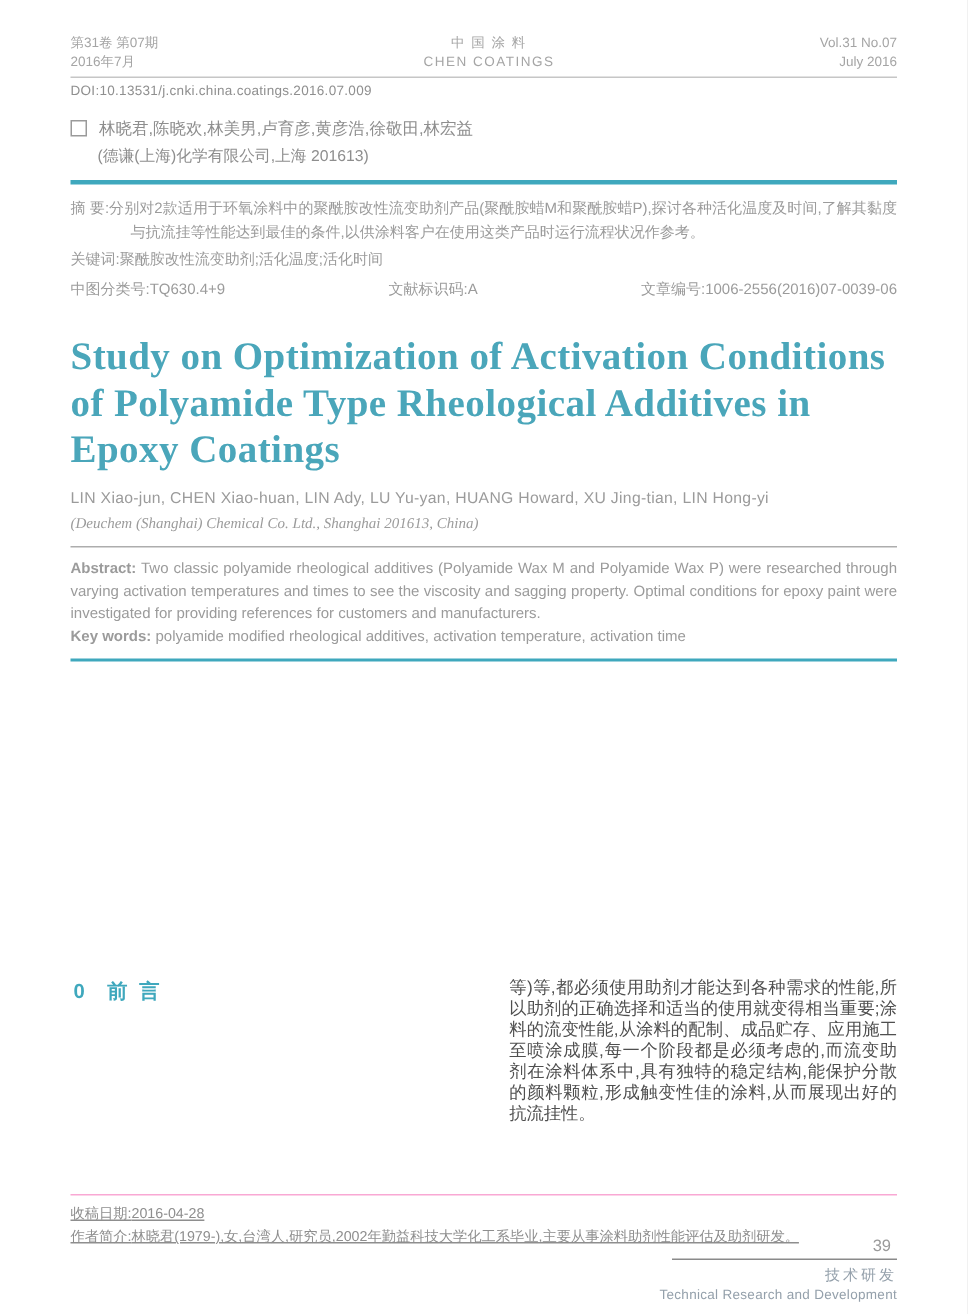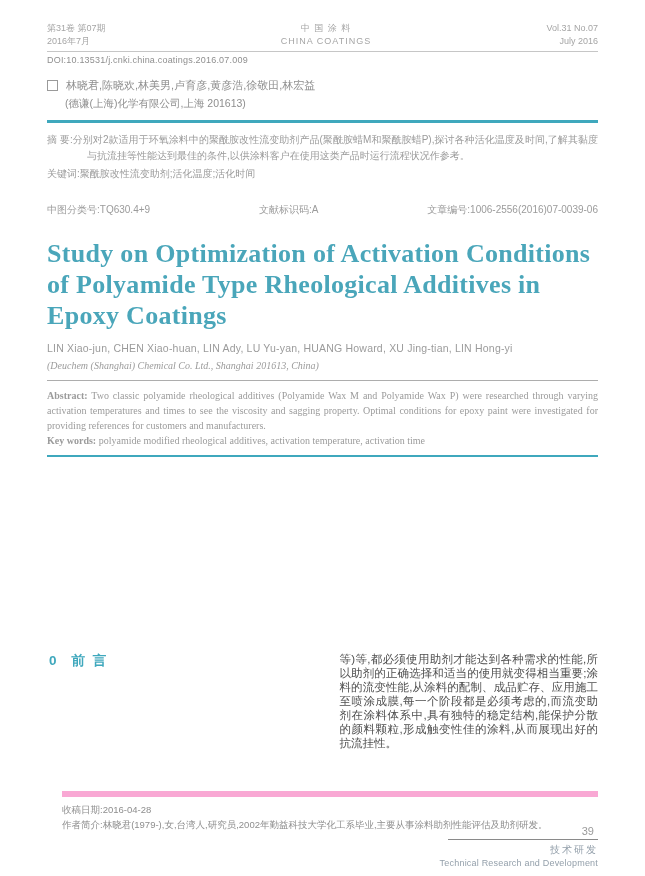--- a/index.html
+++ b/index.html
@@ -18,58 +18,58 @@
   .title-cn { margin-top:44px; color:#3fa8bd; font-size:31px; font-weight:bold; letter-spacing:3px; line-height:44px; }
   
   .authors-row { margin-top:13px; color:#8e8e8e; font-size:11px; display:flex; align-items:center; }
   .author-marker { width:9px; height:9px; border:1px solid #9a9a9a; display:inline-block; margin-right:8px; flex:none; }
   .affiliation-cn { margin-top:4px; margin-left:18px; color:#8e8e8e; font-size:10.5px; }
   .rule-accent-thick { height:3px; background:#3fa8bd; margin-top:9px; }
   
   .abstract-cn { margin-top:9px; color:#9b9b9b; font-size:10px; line-height:16px; text-align:justify; }
   .hang { text-indent:-40px; padding-left:40px; }
   .keywords-cn { margin-top:2px; }
-  .clc-row { display:flex; justify-content:space-between; margin-top:20px; }
+  .clc-row { display:flex; justify-content:space-between; margin-top:4px; }
   
   .title-en { margin-top:20px; font-family:"Liberation Serif", serif; font-weight:bold; color:#4aa6ba; font-size:26px; line-height:31px; letter-spacing:0.3px; }
   .authors-en { margin-top:11px; color:#9b9b9b; font-size:10.5px; letter-spacing:0.2px; }
   .affiliation-en { margin-top:6px; color:#9b9b9b; font-size:10px; font-style:italic; font-family:"Liberation Serif", serif; }
   .rule-thin { border-top:1px solid #adadad; margin-top:9px; }
-  .abstract-en { margin-top:7px; color:#9b9b9b; font-size:10px; line-height:15px; text-align:justify; font-family:Liberation Serif, serif; }
+  .abstract-en { margin-top:7px; color:#9b9b9b; font-size:10px; line-height:15px; text-align:justify; font-family:Liberation Sans, sans-serif; }
   .abstract-en .lbl { font-weight:bold; }
   .rule-accent-thin { height:2px; background:#3fa8bd; margin-top:7px; }
   
   .body-section { position:absolute; top:652px; left:47px; right:47px; }
   .body-cols { display:flex; gap:34px; }
   .col { width:264px; font-size:11.5px; line-height:14px; color:#4f4f4f; text-align:justify; }
   .section-heading { color:#3fa8bd; font-size:13.5px; font-weight:bold; margin:2px 0 14px 2px; letter-spacing:2px; }
   .section-heading .num { margin-right:13px; }
   .indent { text-indent:2em; }
   
-  .footnote { position:absolute; left:62px; right:47px; bottom:44px; border-top:6px solid #f9a8d4; padding-top:5px; font-size:9.5px; line-height:15px; color:#8e8e8e; }
+  .footnote { position:absolute; left:47px; right:47px; bottom:44px; border-top:1px solid #f9a8d4; padding-top:5px; font-size:9.5px; line-height:15px; color:#8e8e8e;text-decoration:underline; }
   
   .footer { position:absolute; right:47px; bottom:8px; text-align:right; color:#94a0ab; }
   .page-num { font-size:11px; color:#9a9a9a; padding-right:4px; }
   .footer-rule { width:150px; border-top:1px solid #8a8a8a; margin:2px 0 3px auto; }
   .footer-cn { font-size:10px; letter-spacing:2px; }
   .footer-en { font-size:9px; margin-top:1px; letter-spacing:0.2px; }
 </style>
 </head>
 <body>
 
 <div class="page">
 
   <div class="header-row">
     <div class="header-col-left">
       <div>第31卷 第07期</div>
       <div>2016年7月</div>
     </div>
     <div class="header-col-center">
       <div>中 国 涂 料</div>
-      <div>CHINA COATINGS</div>
+      <div>CHEN COATINGS</div>
     </div>
     <div class="header-col-right">
       <div>Vol.31 No.07</div>
       <div>July 2016</div>
     </div>
   </div>
   <div class="header-rule"></div>
   <div class="doi-line">DOI:10.13531/j.cnki.china.coatings.2016.07.009</div>
 
 

